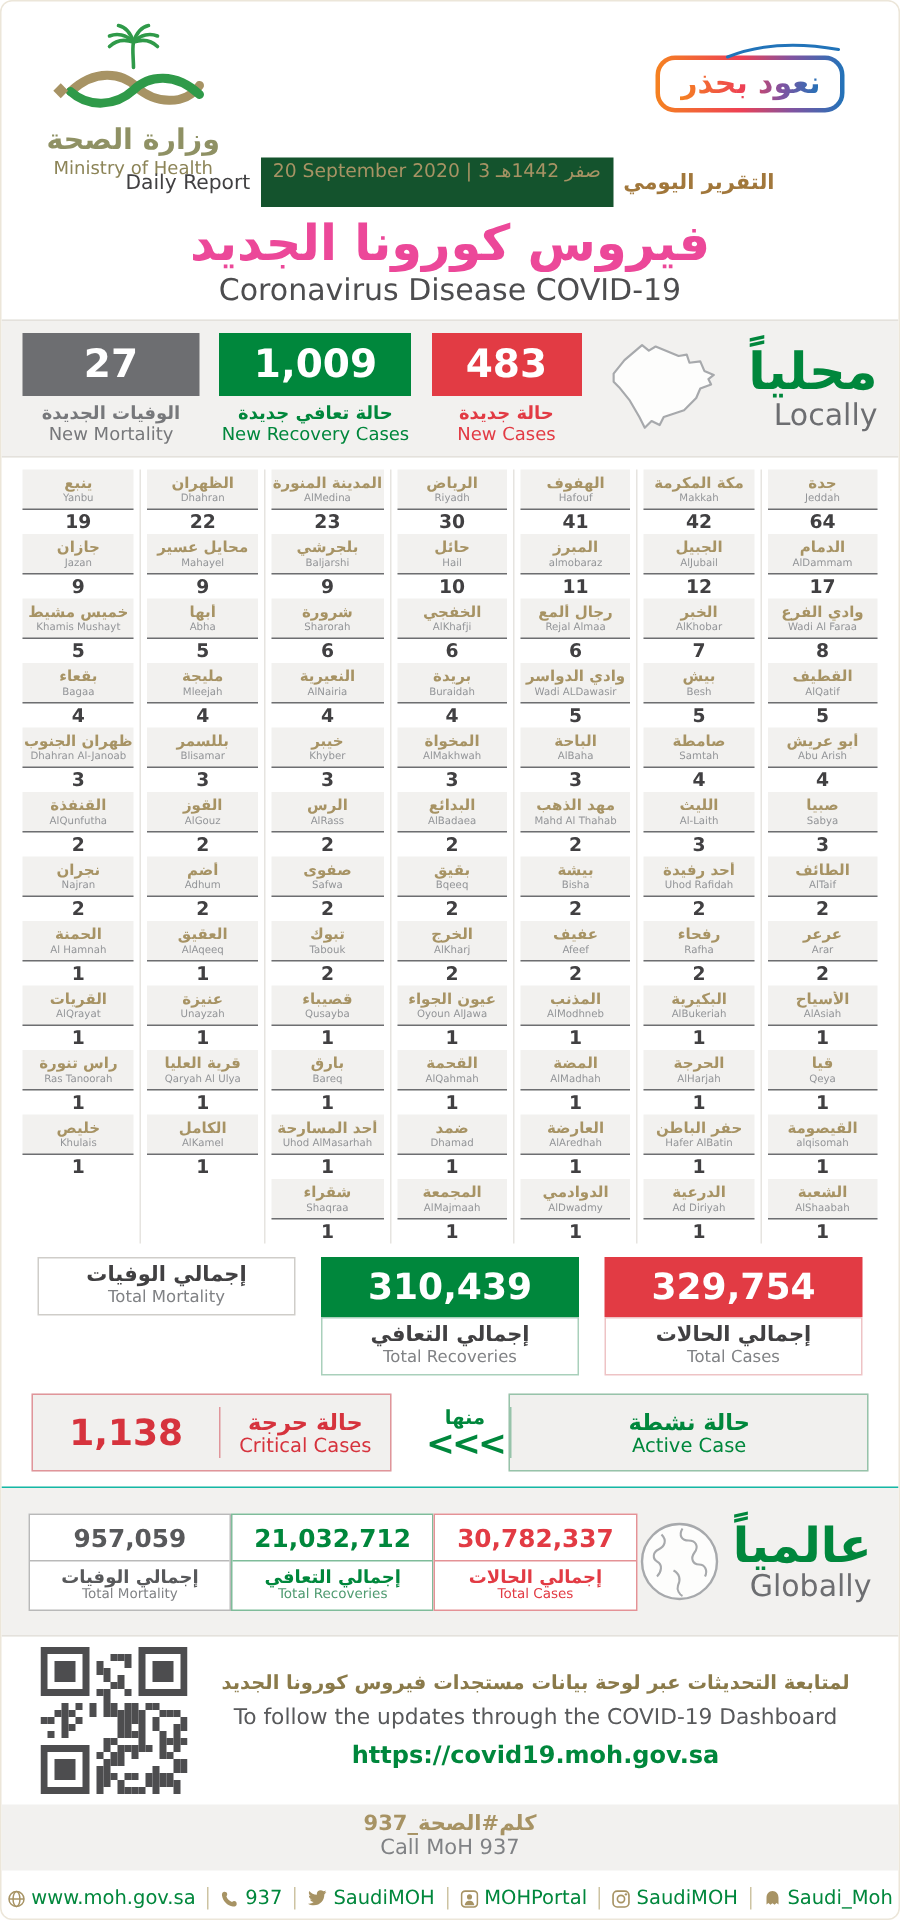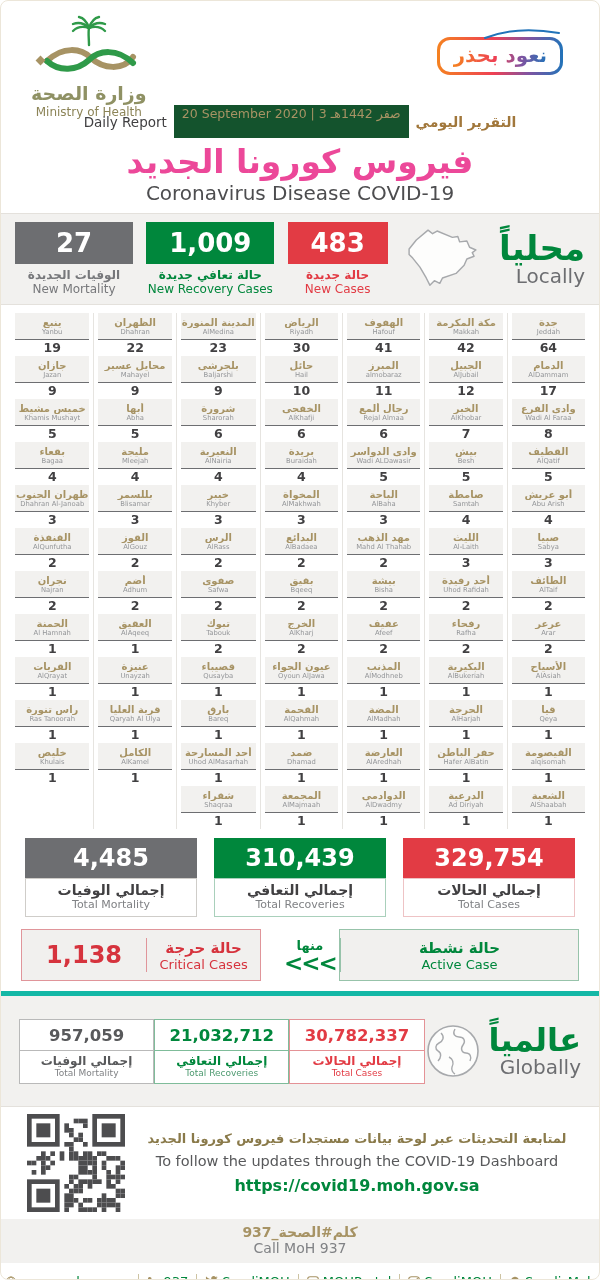--- a/index.html
+++ b/index.html
@@ -77,22 +77,22 @@
   .crit .ca-div { background:#e0959a; } .act .ca-div { background:#97c3aa; }
   .ca-label { flex:1; text-align:center; }
   .ca-ar { font-weight:bold; font-size:15px; } .ca-en { font-size:13px; }
   .crit .ca-ar, .crit .ca-en { color:#d6333d; }
   .act  .ca-ar, .act  .ca-en { color:#00873c; }
   .menha { text-align:center; color:#00873c;margin-left:20px; }
   .menha-ar { font-weight:bold; font-size:13px; }
   .menha-arrows { font-weight:bold; font-size:23px; letter-spacing:-2px; line-height:20px; }
 
   
-  .global-strip { background:#f2f1ef; border-top:5px solid #14b8a6; border-bottom:1px solid #e4e1dc;
-                  display:flex; align-items:center; justify-content:space-between; padding:12px 18px; height:116px; }
+  .global-strip { background:#f2f1ef; border-top:1px solid #14b8a6; border-bottom:1px solid #e4e1dc;
+                  display:flex; align-items:center; justify-content:space-between; padding:12px 18px; height:100px; }
   .gbox { width:152px; background:#fff; text-align:center; }
   .gbox .gval { font-weight:bold; font-size:16.5px; padding:6px 2px 5px; border-bottom:1px solid; }
   .gbox .gar { font-weight:bold; font-size:12px; margin-top:3px; }
   .gbox .gen { font-size:9px; padding-bottom:5px; }
   .gbox.gray  { border:1px solid #b9b9b9; } .gbox.gray .gval { color:#58595b; border-color:#b9b9b9; }
   .gbox.gray .gar { color:#58595b; } .gbox.gray .gen { color:#808285; }
   .gbox.green { border:1px solid #7fbc9a; } .gbox.green .gval { color:#00873c; border-color:#7fbc9a; }
   .gbox.green .gar { color:#00873c; } .gbox.green .gen { color:#4e9a70; }
   .gbox.red   { border:1px solid #e49296; } .gbox.red .gval { color:#e23b44; border-color:#e49296; }
   .gbox.red .gar { color:#e23b44; } .gbox.red .gen { color:#e23b44; }
@@ -776,21 +776,20 @@
             <div class="ar" dir="rtl">الشعبة</div>
             <div class="en">AlShaabah</div>
           </div>
           <div class="rnum">1</div>
         </div>
       </div>
     </div>
 
   <div class="totals-row">
     <div class="total gray">
-      <div class="total-box">4,485</div>
       <div class="total-label">
         <div class="tl-ar" dir="rtl">إجمالي الوفيات</div>
         <div class="tl-en">Total Mortality</div>
       </div>
     </div>
     <div class="total green">
       <div class="total-box">310,439</div>
       <div class="total-label">
         <div class="tl-ar" dir="rtl">إجمالي التعافي</div>
         <div class="tl-en">Total Recoveries</div>

